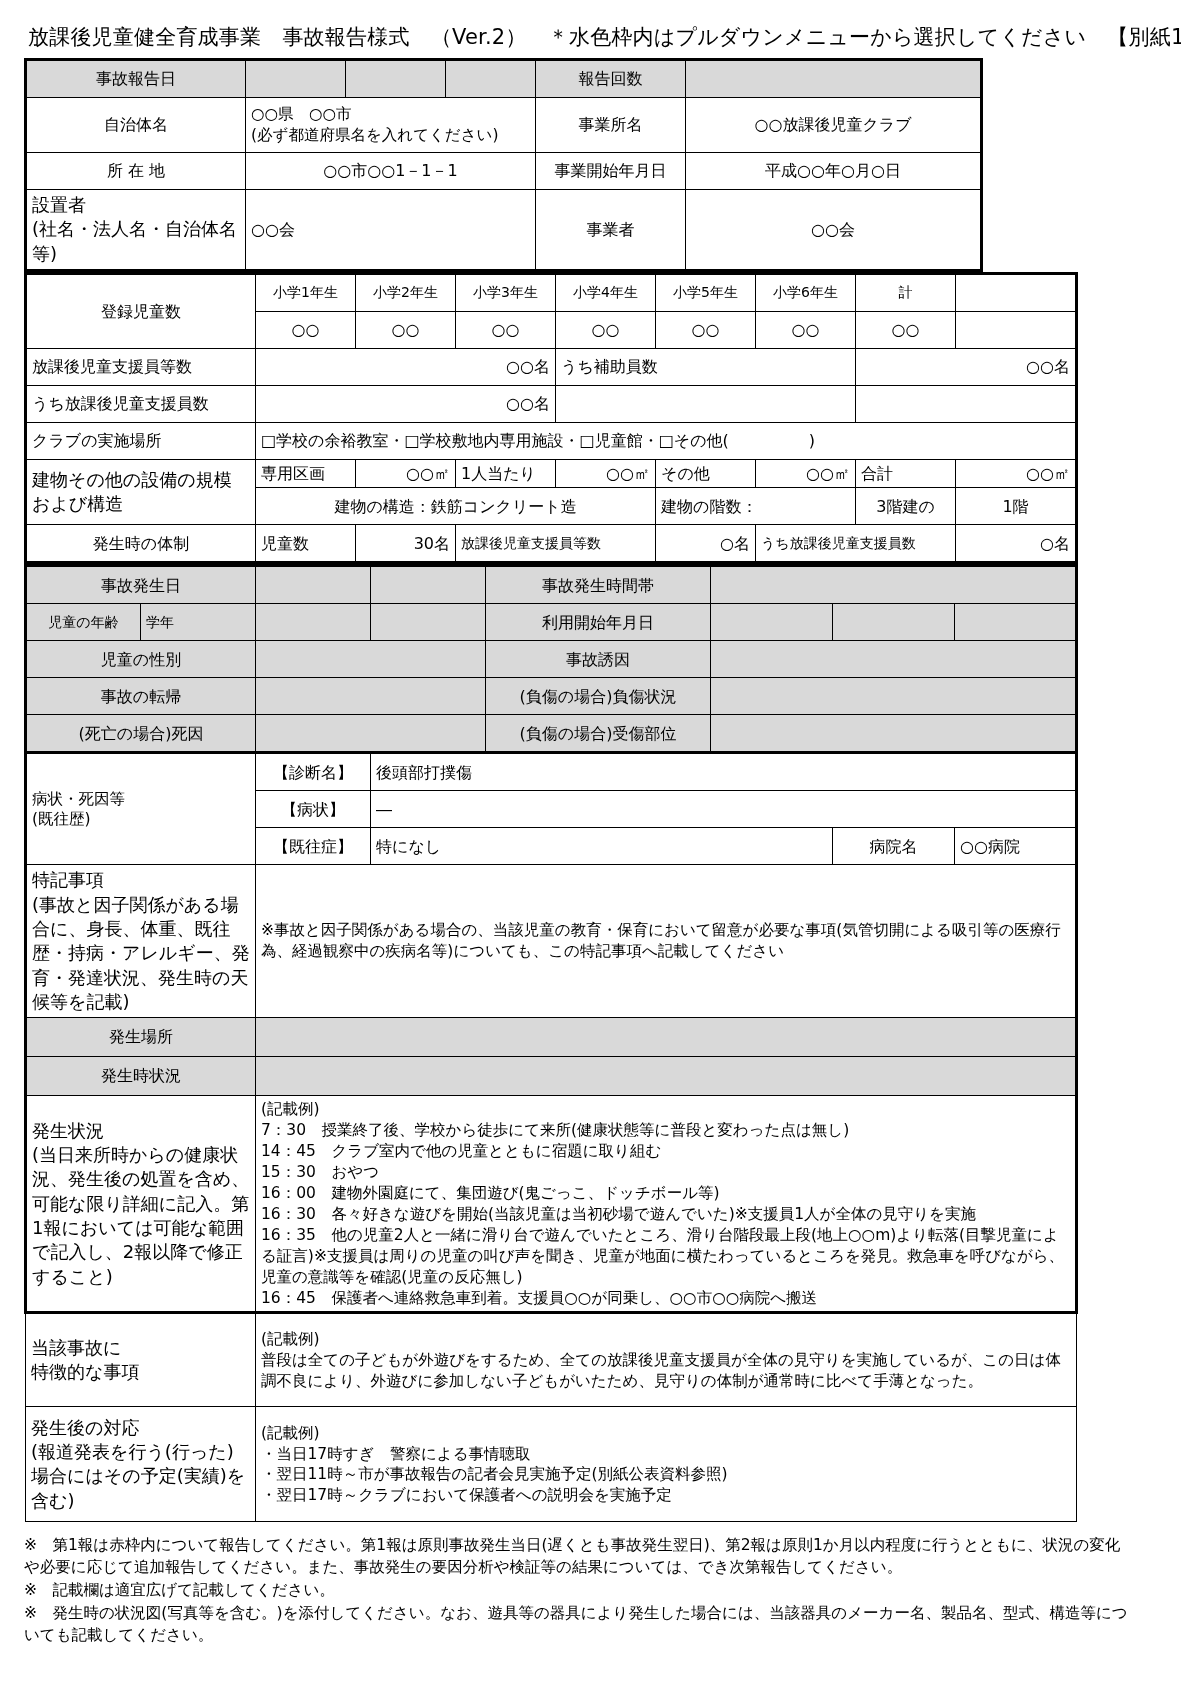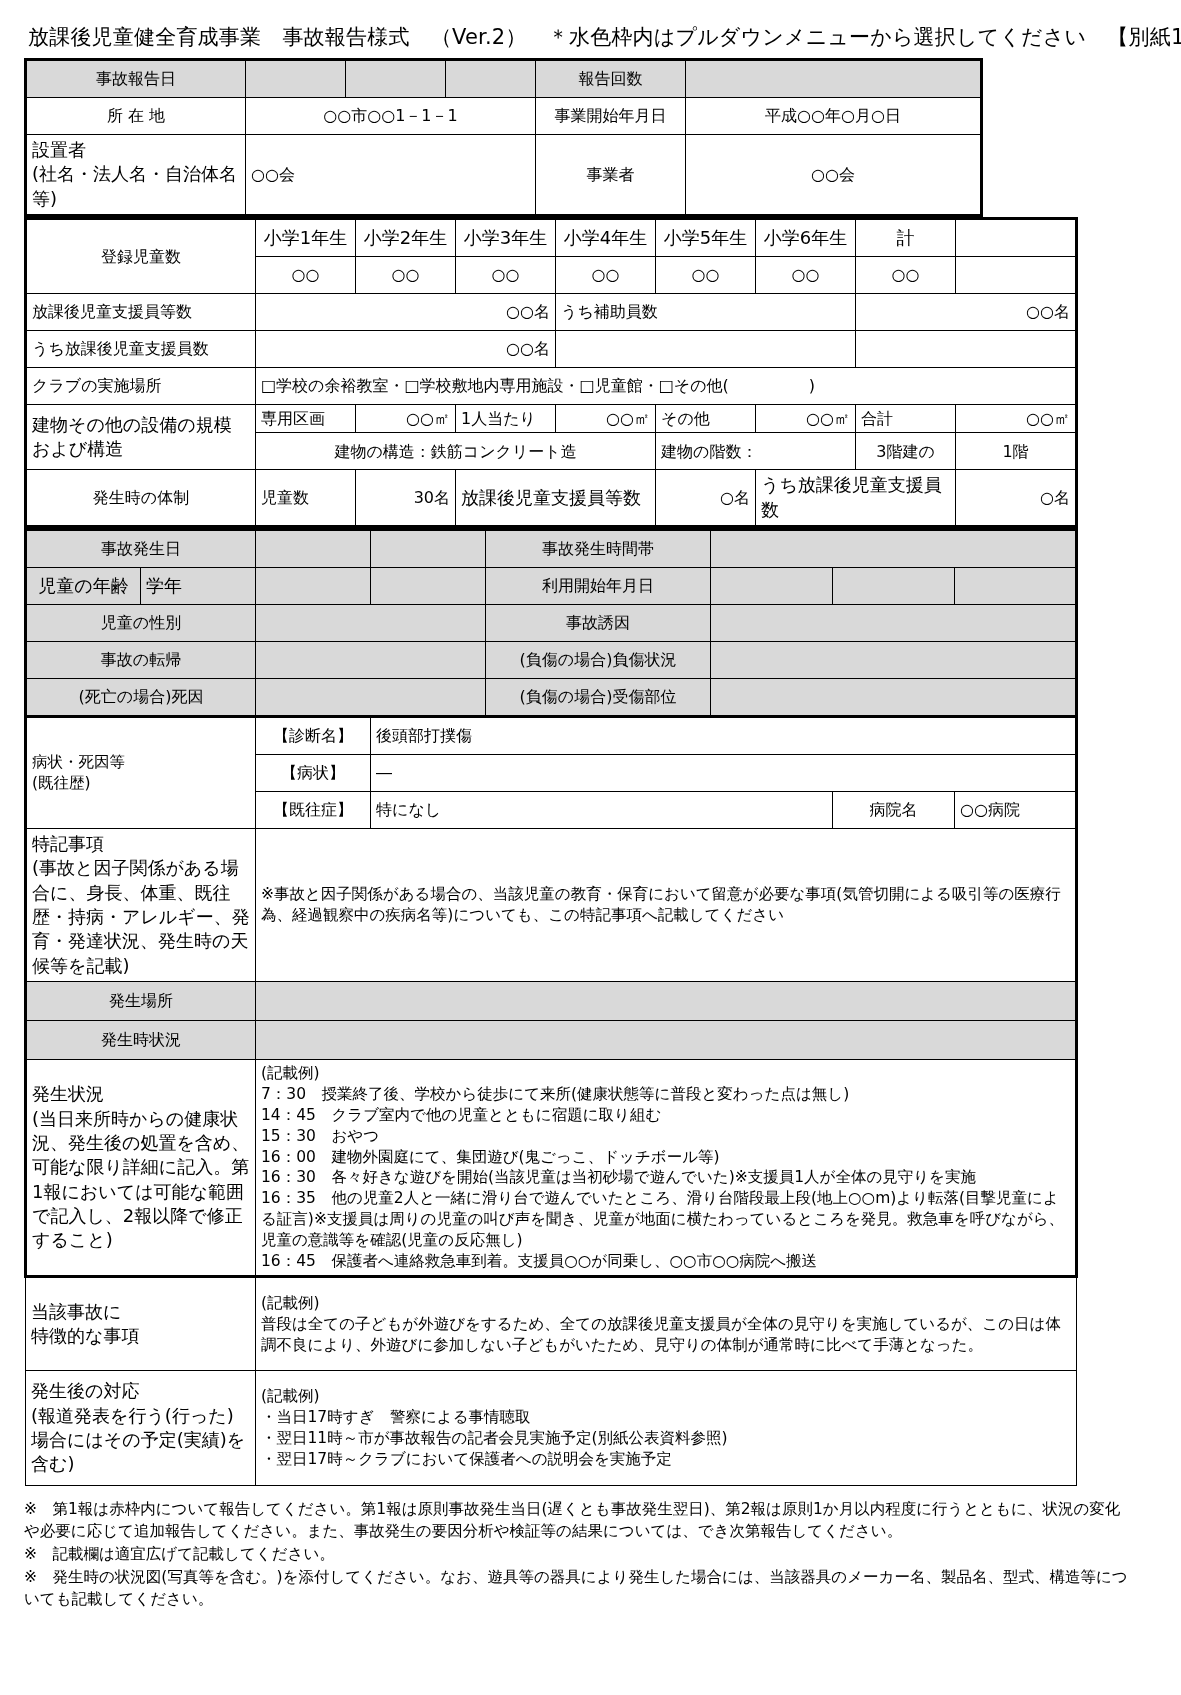--- a/index.html
+++ b/index.html
@@ -42,21 +42,21 @@
   }
   .c  { text-align: center; }
   .l  { text-align: left; }
   .r  { text-align: right; }
   .gray { background: #d9d9d9; }
   .white { background: #ffffff; }
   .top-thick { border-top: 3px solid #000 !important; }
   .bot-thick { border-bottom: 3px solid #000 !important; }
   .left-thick { border-left: 3px solid #000 !important; }
   .right-thick { border-right: 3px solid #000 !important; }
-  .small { font-size: 18px; }
+  .small { font-size: 14px; }
   .tall { height: 30px; }
   .vtop { vertical-align: top; }
   .pad-l { padding-left: 10px; }
   .pre {
     white-space: pre-wrap;
     line-height: 1.33;
     font-size: 15.5px;
     text-align: left;
   }
   .notes {
@@ -95,20 +95,27 @@
         <col style="width:96px">
     </colgroup>
     <tbody>
         <tr>
       <td class="gray c top-thick left-thick tall" colspan="2">事故報告日</td>
       <td class="gray c top-thick"></td>
       <td class="gray c top-thick"></td>
       <td class="gray c top-thick"></td>
       <td class="gray c top-thick">報告回数</td>
       <td class="gray c top-thick right-thick" colspan="3"></td>
+    </tr>
+    <tr>
+      <td class="white c left-thick" colspan="2" style="height:48px">自治体名</td>
+      <td class="white c pre" colspan="3">○○県　○○市
+(必ず都道府県名を入れてください)</td>
+      <td class="white c">事業所名</td>
+      <td class="white c right-thick" colspan="3">○○放課後児童クラブ</td>
     </tr>
     <tr>
       <td class="white c left-thick tall" colspan="2">所 在 地</td>
       <td class="white c" colspan="3">○○市○○1－1－1</td>
       <td class="white c">事業開始年月日</td>
       <td class="white c right-thick" colspan="3">平成○○年○月○日</td>
     </tr>
     <tr>
       <td class="white c left-thick bot-thick pre lbl-multi" colspan="2" style="height:44px">設置者
 (社名・法人名・自治体名等)</td>

